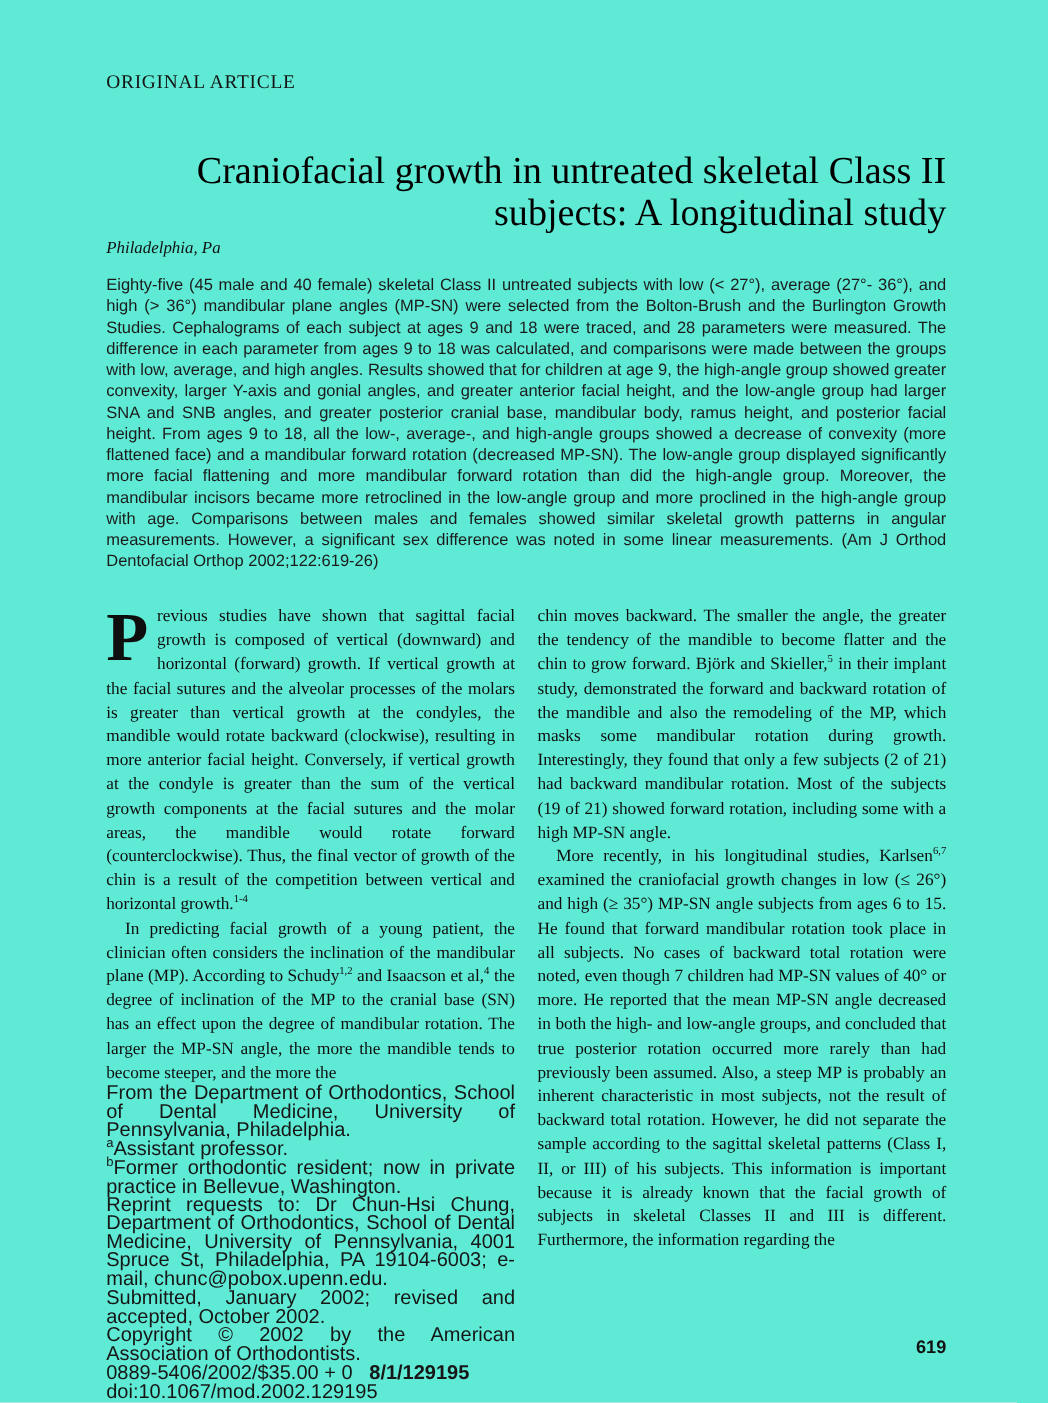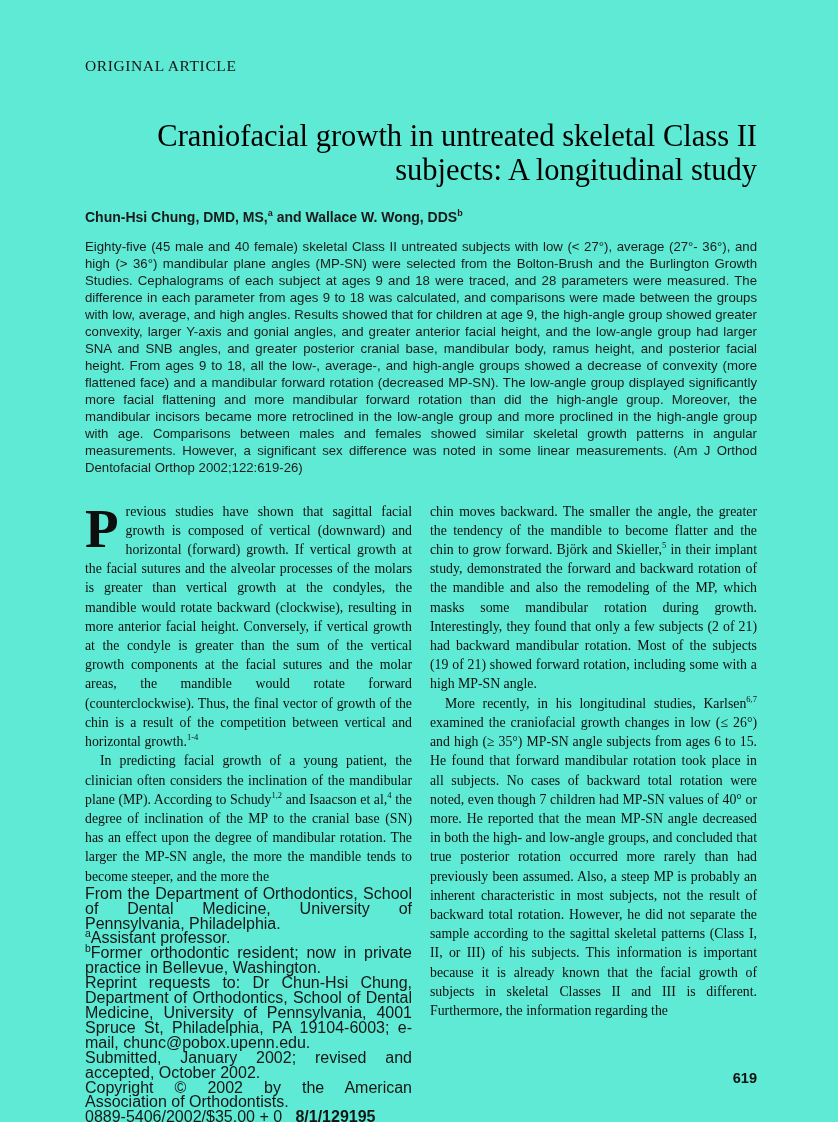--- a/index.html
+++ b/index.html
@@ -96,38 +96,39 @@
 </head>
 <body>
 
 <div class="page">
   <div class="content">
 
     <div class="kicker">ORIGINAL ARTICLE</div>
 
     <h1 class="title" style="margin-bottom:0;">Craniofacial growth in untreated skeletal Class II subjects: A longitudinal study</h1>
 
-    <div class="authors"><span>Chun-Hsi Chung, DMD, MS,</span><sup>a</sup><span> and Wallace W. Wong, DDS</span><sup>b</sup></div>
 
+    <div class="location">Philadelphia, Pa</div>
 
     <div class="abstract">Eighty-five (45 male and 40 female) skeletal Class II untreated subjects with low (&lt; 27°), average (27°- 36°), and high (&gt; 36°) mandibular plane angles (MP-SN) were selected from the Bolton-Brush and the Burlington Growth Studies. Cephalograms of each subject at ages 9 and 18 were traced, and 28 parameters were measured. The difference in each parameter from ages 9 to 18 was calculated, and comparisons were made between the groups with low, average, and high angles. Results showed that for children at age 9, the high-angle group showed greater convexity, larger Y-axis and gonial angles, and greater anterior facial height, and the low-angle group had larger SNA and SNB angles, and greater posterior cranial base, mandibular body, ramus height, and posterior facial height. From ages 9 to 18, all the low-, average-, and high-angle groups showed a decrease of convexity (more flattened face) and a mandibular forward rotation (decreased MP-SN). The low-angle group displayed significantly more facial flattening and more mandibular forward rotation than did the high-angle group. Moreover, the mandibular incisors became more retroclined in the low-angle group and more proclined in the high-angle group with age. Comparisons between males and females showed similar skeletal growth patterns in angular measurements. However, a significant sex difference was noted in some linear measurements. (Am J Orthod Dentofacial Orthop 2002;122:619-26)</div>
 
     <div class="columns">
       <div class="col">
         <div class="para"><span class="dropcap">P</span><span>revious studies have shown that sagittal facial growth is composed of vertical (downward) and horizontal (forward) growth. If vertical growth at the facial sutures and the alveolar processes of the molars is greater than vertical growth at the condyles, the mandible would rotate backward (clockwise), resulting in more anterior facial height. Conversely, if vertical growth at the condyle is greater than the sum of the vertical growth components at the facial sutures and the molar areas, the mandible would rotate forward (counterclockwise). Thus, the final vector of growth of the chin is a result of the competition between vertical and horizontal growth.</span><sup>1-4</sup></div>
         <div class="para indent"><span>In predicting facial growth of a young patient, the clinician often considers the inclination of the mandibular plane (MP). According to Schudy</span><sup>1,2</sup><span> and Isaacson et al,</span><sup>4</sup><span> the degree of inclination of the MP to the cranial base (SN) has an effect upon the degree of mandibular rotation. The larger the MP-SN angle, the more the mandible tends to become steeper, and the more the</span></div>
 
         <div class="footnotes">
           <div><span>From the Department of Orthodontics, School of Dental Medicine, University of Pennsylvania, Philadelphia.</span></div>
           <div><sup>a</sup><span>Assistant professor.</span></div>
           <div><sup>b</sup><span>Former orthodontic resident; now in private practice in Bellevue, Washington.</span></div>
           <div><span>Reprint requests to: Dr Chun-Hsi Chung, Department of Orthodontics, School of Dental Medicine, University of Pennsylvania, 4001 Spruce St, Philadelphia, PA 19104-6003; e-mail, chunc@pobox.upenn.edu.</span></div>
           <div><span>Submitted, January 2002; revised and accepted, October 2002.</span></div>
           <div><span>Copyright © 2002 by the American Association of Orthodontists.</span></div>
           <div><span>0889-5406/2002/$35.00 + 0&nbsp;&nbsp;&nbsp;</span><b>8/1/129195</b></div>
+          <div><span>doi:10.1067/mod.2002.129195</span></div>
         </div>
       </div>
 
       <div class="col">
         <div class="para"><span>chin moves backward. The smaller the angle, the greater the tendency of the mandible to become flatter and the chin to grow forward. Björk and Skieller,</span><sup>5</sup><span> in their implant study, demonstrated the forward and backward rotation of the mandible and also the remodeling of the MP, which masks some mandibular rotation during growth. Interestingly, they found that only a few subjects (2 of 21) had backward mandibular rotation. Most of the subjects (19 of 21) showed forward rotation, including some with a high MP-SN angle.</span></div>
         <div class="para indent"><span>More recently, in his longitudinal studies, Karlsen</span><sup>6,7</sup><span> examined the craniofacial growth changes in low (≤ 26°) and high (≥ 35°) MP-SN angle subjects from ages 6 to 15. He found that forward mandibular rotation took place in all subjects. No cases of backward total rotation were noted, even though 7 children had MP-SN values of 40° or more. He reported that the mean MP-SN angle decreased in both the high- and low-angle groups, and concluded that true posterior rotation occurred more rarely than had previously been assumed. Also, a steep MP is probably an inherent characteristic in most subjects, not the result of backward total rotation. However, he did not separate the sample according to the sagittal skeletal patterns (Class I, II, or III) of his subjects. This information is important because it is already known that the facial growth of subjects in skeletal Classes II and III is different. Furthermore, the information regarding the</span></div>
       </div>
     </div>
 
     <div class="page-number">619</div>

